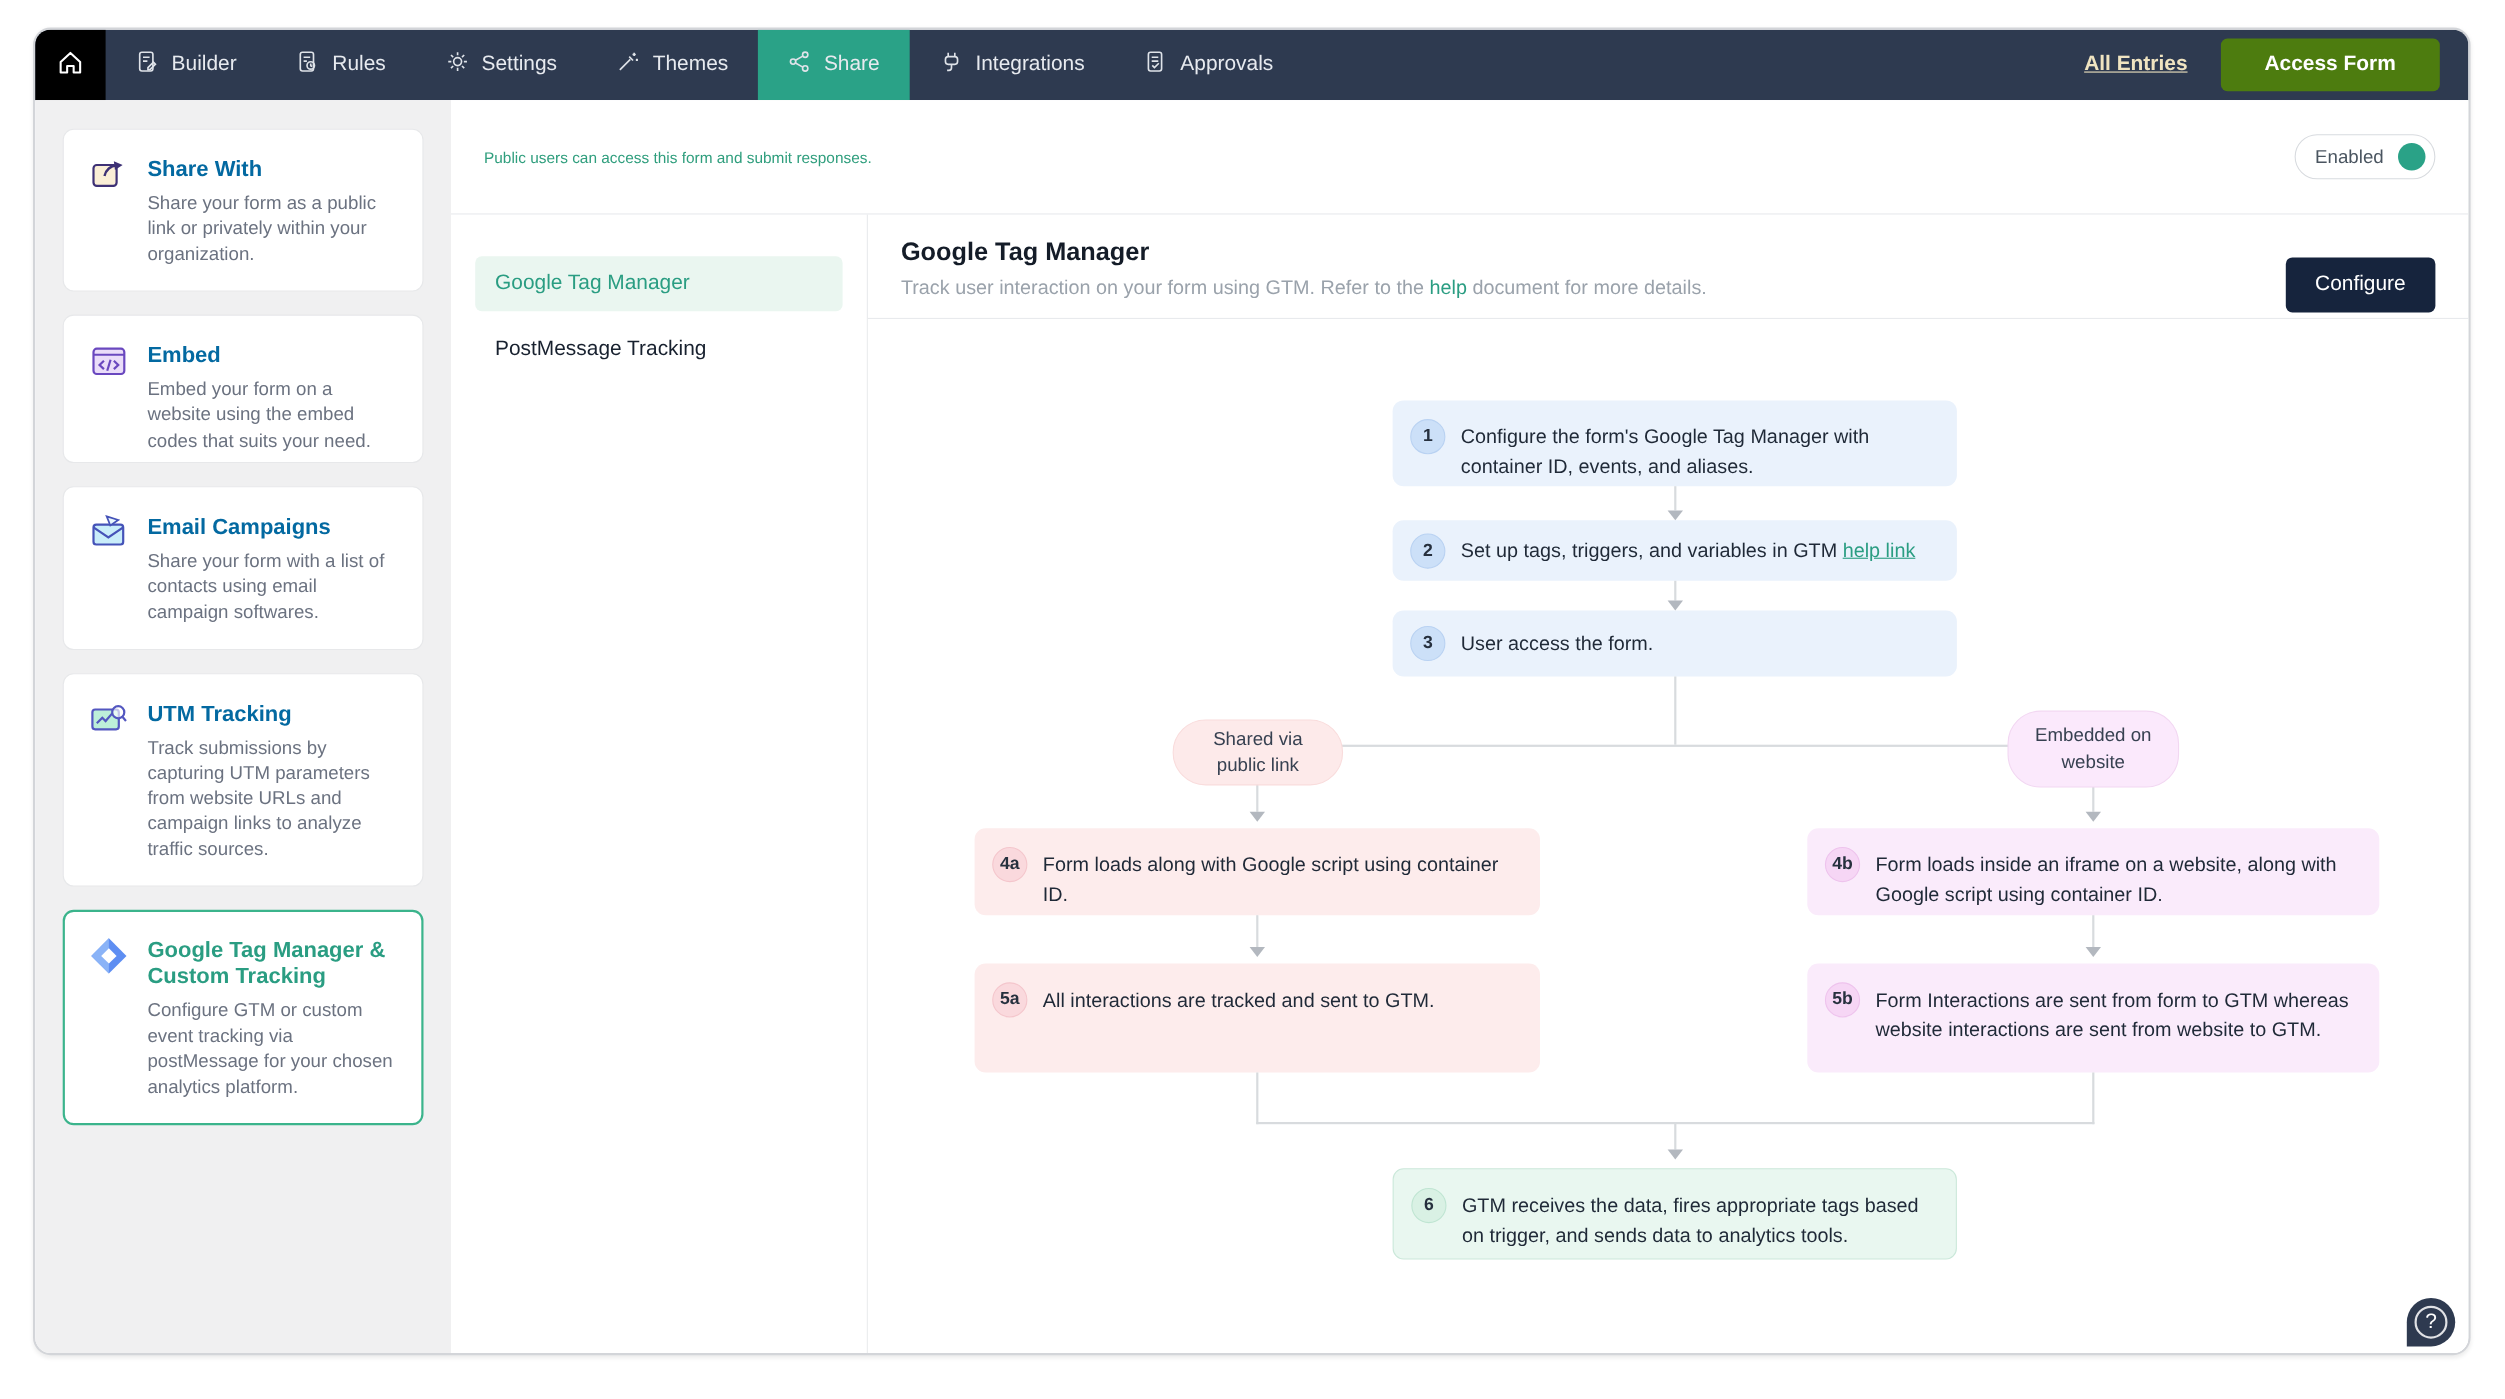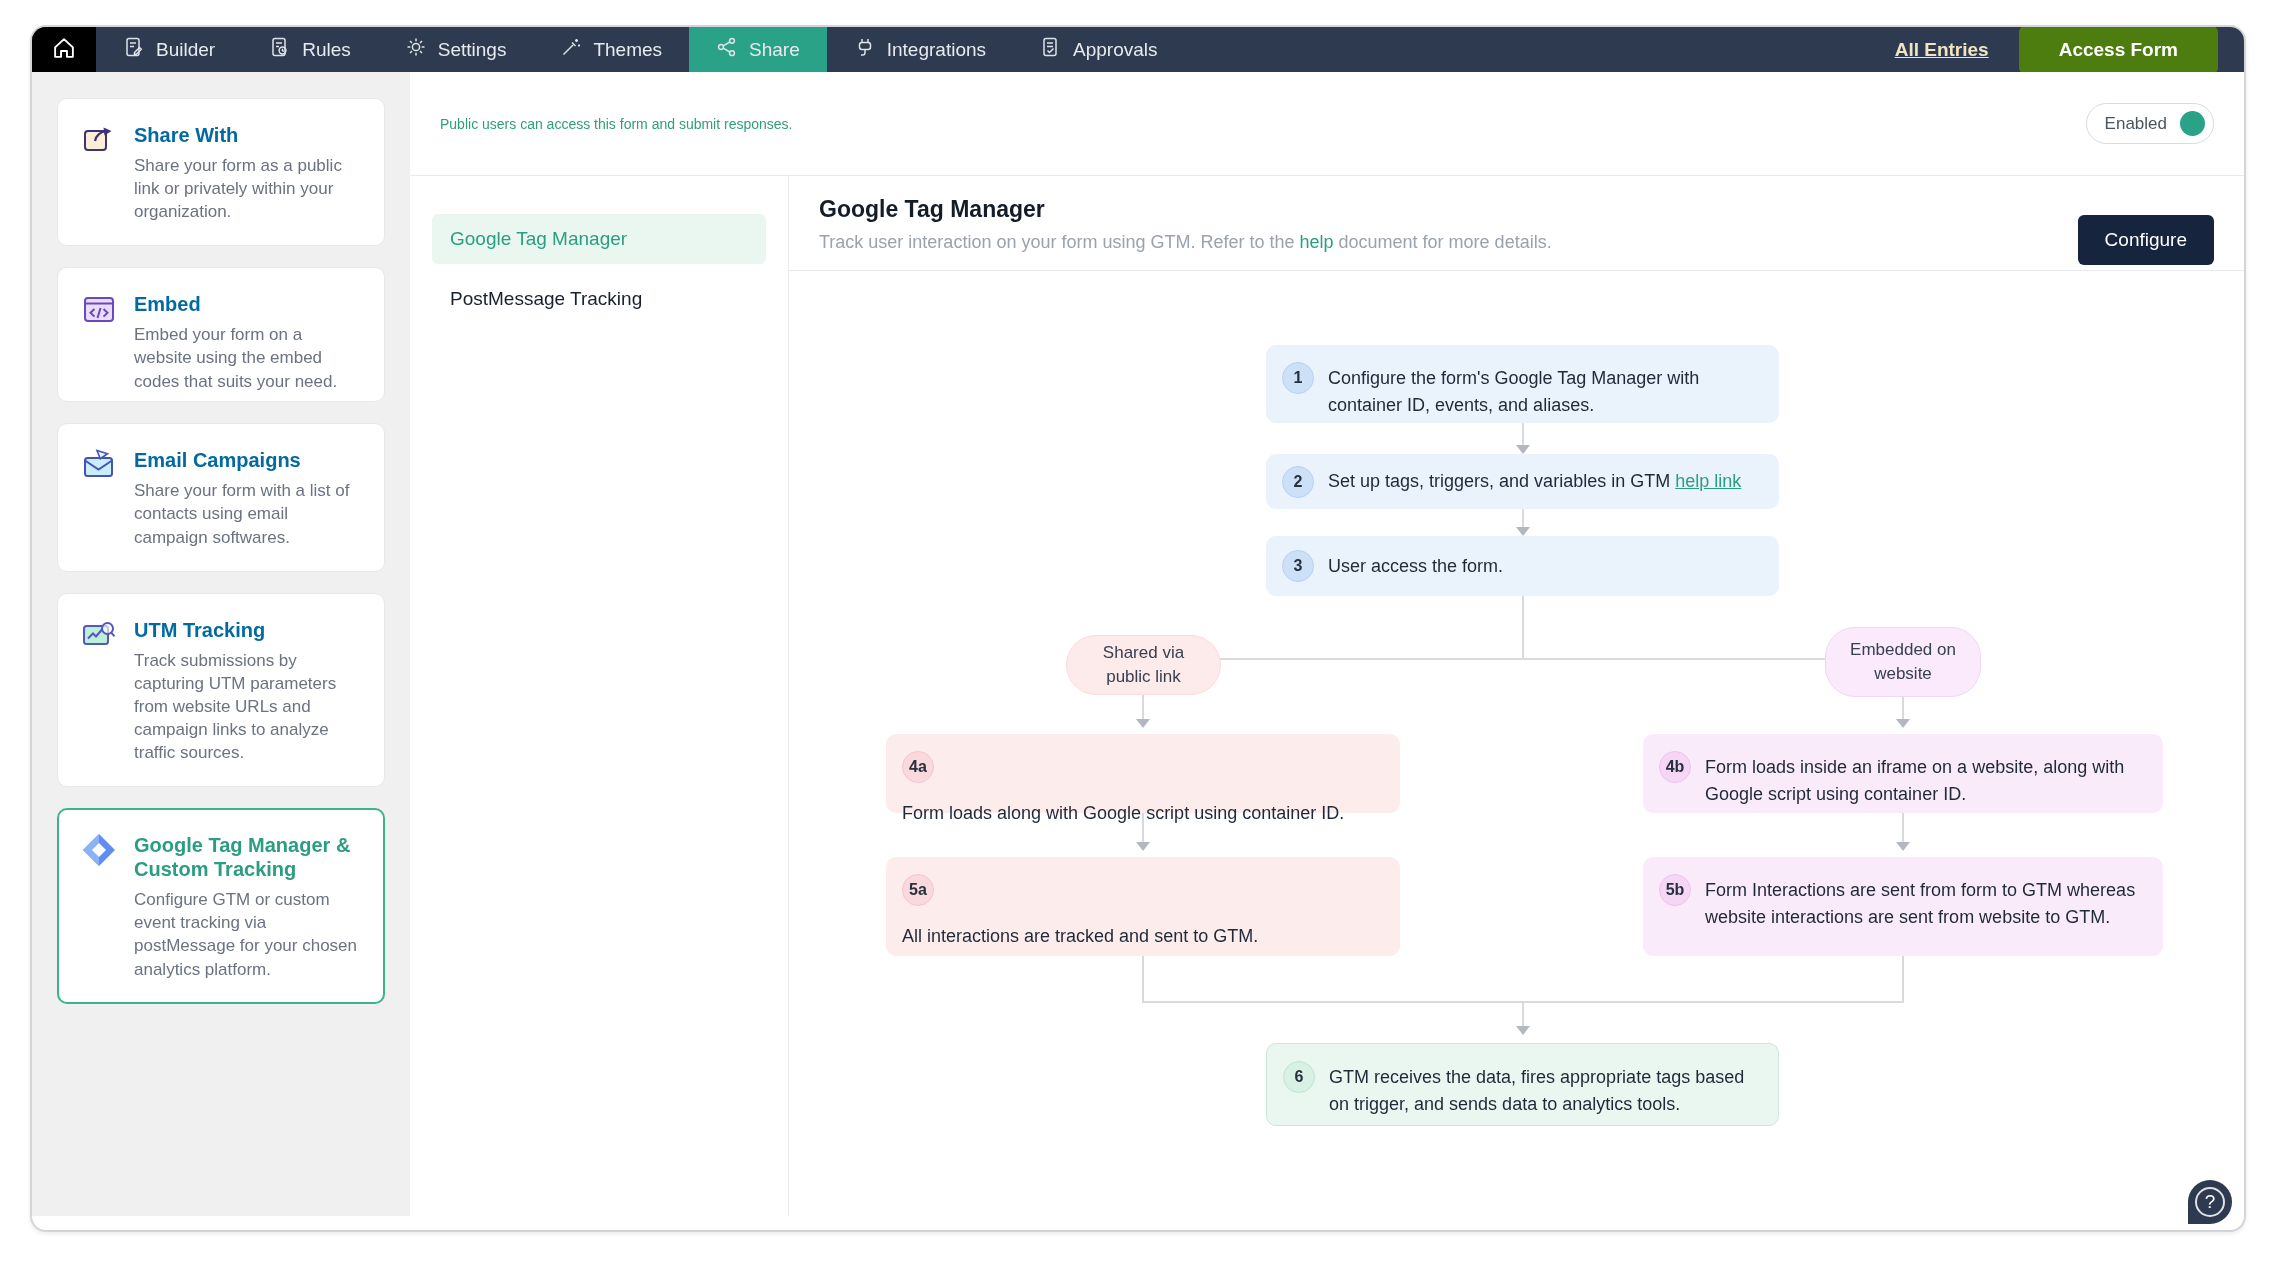--- a/index.html
+++ b/index.html
@@ -4,21 +4,21 @@
 <style>
   * { margin:0; padding:0; box-sizing:border-box; }
   html,body { background:#ffffff; }
   body { font-family:"Liberation Sans", sans-serif; }
   .screen { position:relative; width:2277px; height:1272px; background:#ffffff; overflow:hidden; }
   .app-frame { position:absolute; left:30px; top:25px; width:2216px; height:1207px;
     background:#ffffff; border:2px solid #d3d5d9; border-radius:16px; overflow:hidden;
     box-shadow:0 2px 4px rgba(0,0,0,.08); }
 
   
-  .navbar { height:45px; background:#2e3a50; display:flex; align-items:stretch; }
+  .navbar { height:64px; background:#2e3a50; display:flex; align-items:stretch; }
   .home-btn { width:64px; background:#000; display:flex; align-items:center; justify-content:center; cursor:pointer; }
   .nav-tab { display:flex; align-items:center; gap:11px; padding:0 27px; color:#e7eaef; font-size:19px; cursor:pointer; }
   .nav-tab svg { stroke:#dfe3e9; }
   .nav-tab.active { background:#2aa287; }
   .nav-right { margin-left:auto; display:flex; align-items:center; gap:30px; padding-right:26px; }
   .all-entries { color:#f0e4c1; font-size:19px; font-weight:700; text-decoration:underline; cursor:pointer; }
   .access-form-btn { background:#4d7c0f; color:#fff; font-size:19px; font-weight:600; border:none;
     border-radius:6px; padding:13px 40px; cursor:pointer; }
 
   
@@ -53,21 +53,21 @@
   .teal-link { color:#2a9d82; cursor:pointer; }
   .underline { text-decoration:underline; }
   .configure-btn { position:absolute; top:39px; right:30px; background:#16243d; color:#fff; font-size:19px;
     border:none; border-radius:6px; padding:14px 27px; cursor:pointer; }
 
   
   .flow-area { position:relative; flex:1; background:#fff; }
   .fb { position:absolute; border-radius:10px; padding:17px 20px 17px 16px; display:flex; gap:14px;
     font-size:18px; color:#1f2937; line-height:1.5; }
   .fb-blue { background:#eaf2fc; }
-  .fb-red { background:#fdecec;flex-direction:column; }
+  .fb-red { background:#fdecec; }
   .fb-magenta { background:#faebfb; }
   .fb-green { background:#e9f7f0; border:1px solid #cbe8da; }
   .badge { flex-shrink:0; width:32px; height:32px; border-radius:50%; display:flex; align-items:center;
     justify-content:center; font-size:16px; font-weight:700; color:#26303e; }
   .badge-blue { background:#cce0f8; border:1px solid #b9d2f2; }
   .badge-red { background:#fad9dd; border:1px solid #f4c6cc; }
   .badge-magenta { background:#f6d6f5; border:1px solid #eec3ed; }
   .badge-green { background:#d9f1e4; border:1px solid #bfe5d2; }
   .fb-text { padding-top:3px; }
   .pill { position:absolute; border-radius:30px; display:flex; flex-direction:column; align-items:center;

